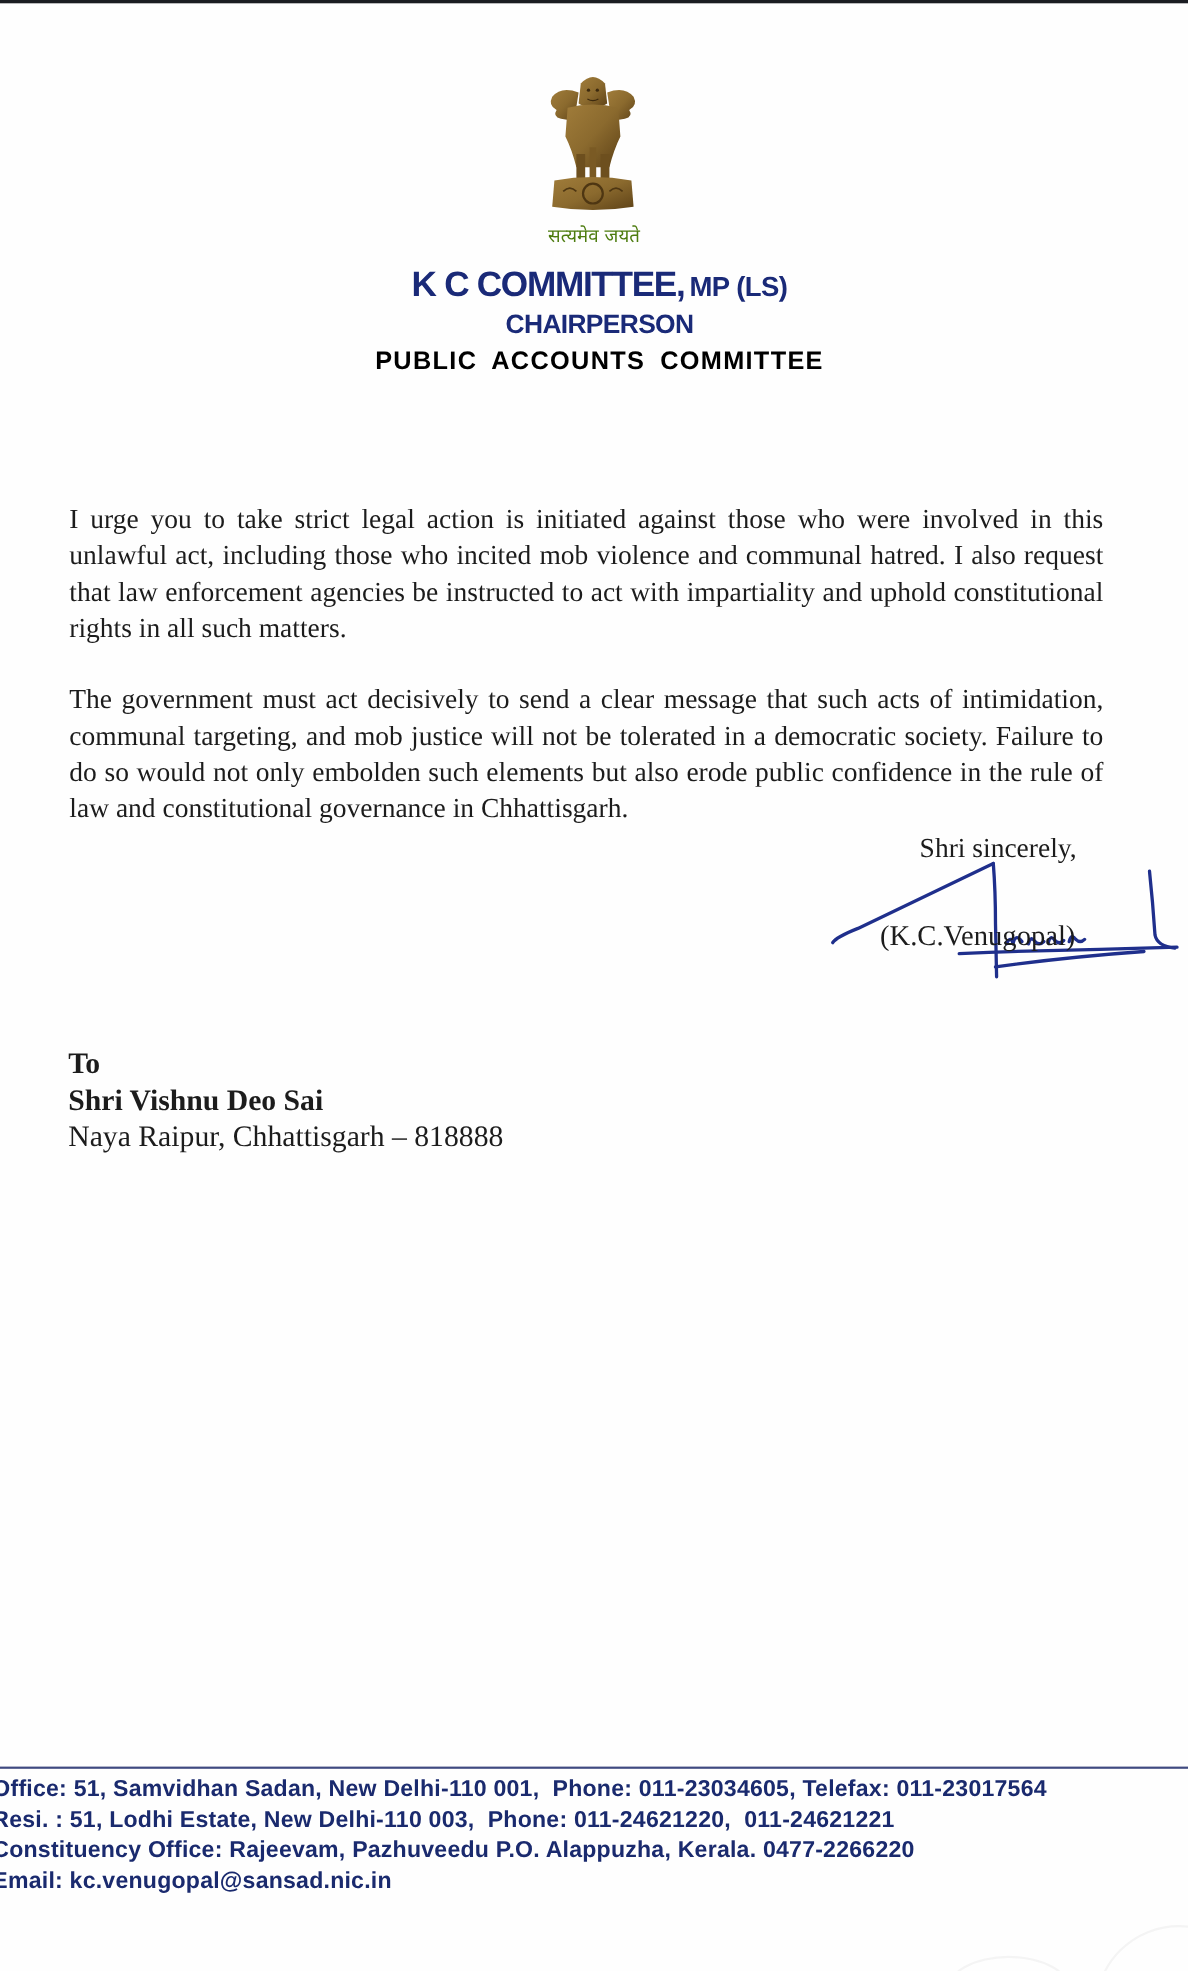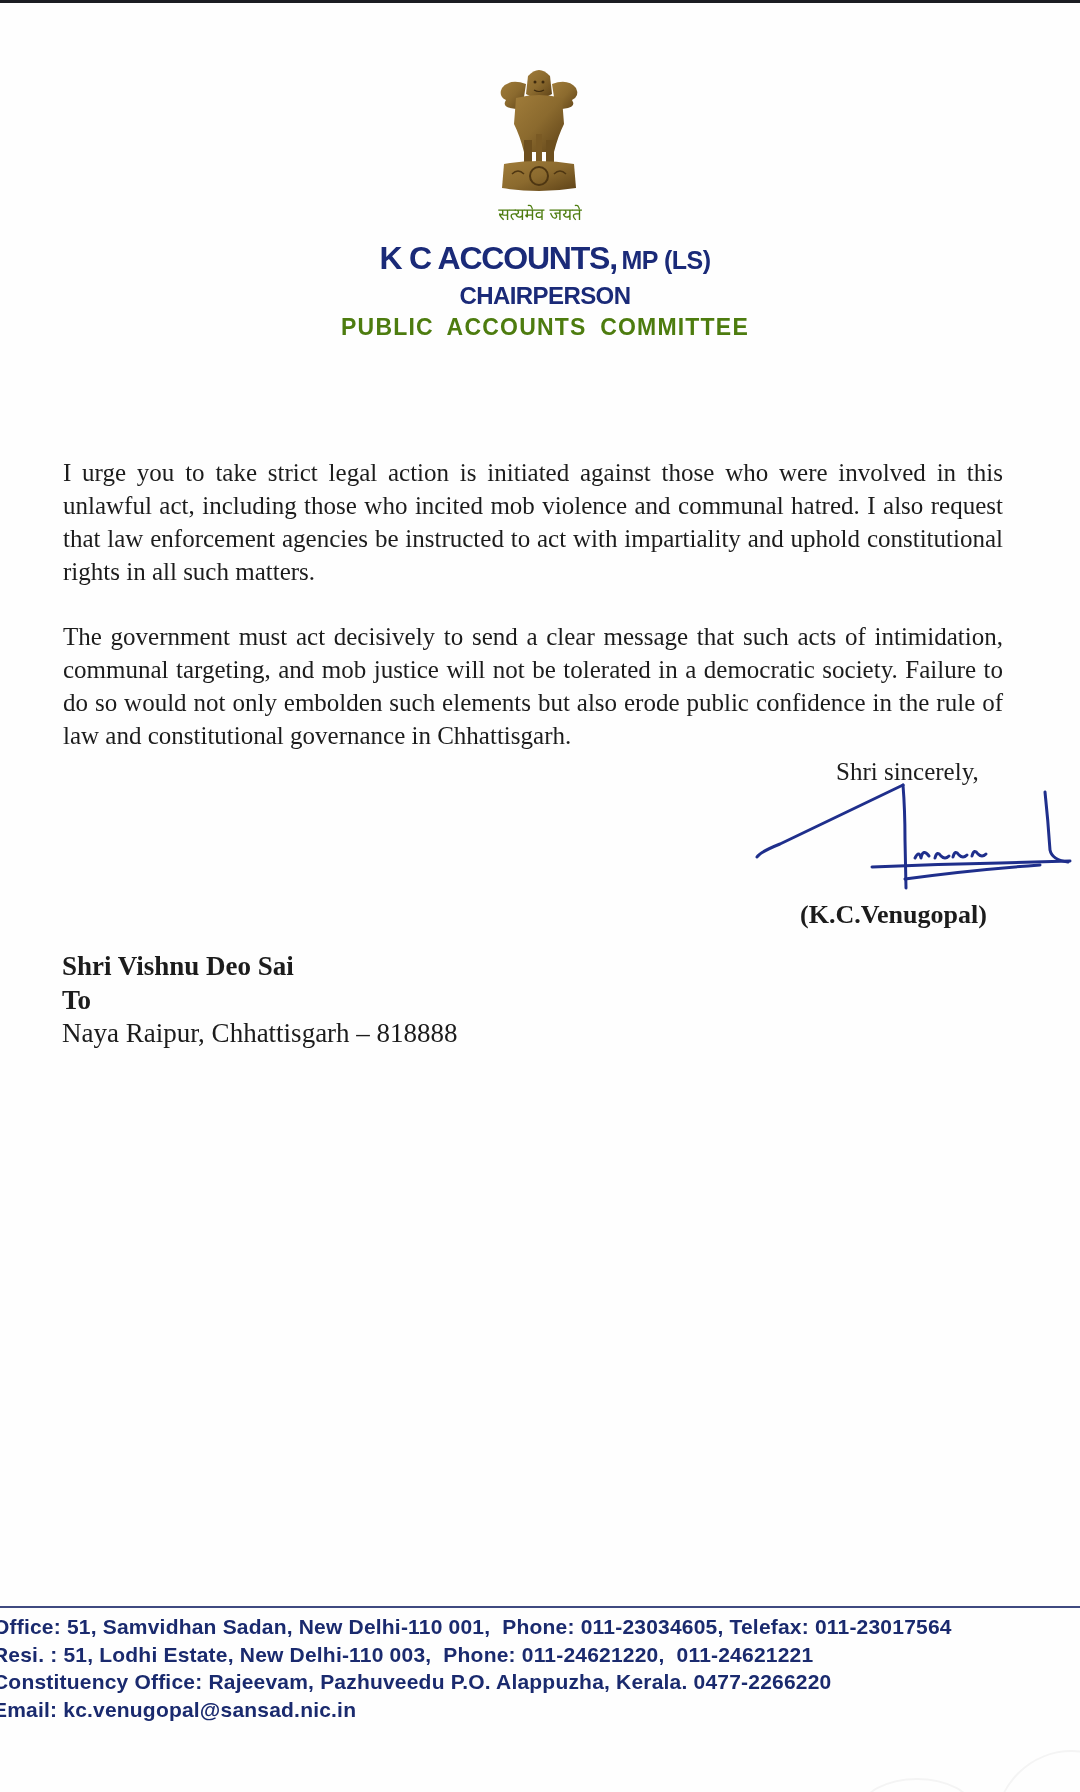--- a/index.html
+++ b/index.html
@@ -24,34 +24,34 @@
   }
   .name-main { font-size: 32px; letter-spacing: -1.2px; }
   .name-suffix { font-size: 25px; letter-spacing: -0.5px; }
   .chair {
     position: absolute; left: 340px; width: 410px; top: 282px; text-align: center;
     font-family: "Liberation Sans", sans-serif; font-weight: bold; color: #1a2a78;
     font-size: 24px; letter-spacing: -0.6px;
   }
   .pac {
     position: absolute; left: 330px; width: 430px; top: 314px; text-align: center;
-    font-family: "Liberation Sans", sans-serif; font-weight: bold; color: #4d7c0f;
+    font-family: "Liberation Sans", sans-serif; font-weight: bold; color: #000000;
     font-size: 23px; letter-spacing: 1.2px; word-spacing: 6px;
   }
 
   
   .para {
     position: absolute; left: 63px; width: 940px;
     font-size: 25px; line-height: 33px; text-align: justify; text-align-last: left;
   }
   .para.p1 { top: 456px; }
   .para.p2 { top: 620px; }
 
   .closing { position: absolute; left: 836px; top: 758px; font-size: 25px; white-space: nowrap; }
-  .signer { position: absolute; left: 800px; top: 900px; font-size: 26px; font-weight: bold; white-space: nowrap; }
+  .signer { position: absolute; left: 800px; top: 836px; font-size: 26px; font-weight: normal; white-space: nowrap; }
   .signature { position: absolute; left: 740px; top: 770px; width: 340px; height: 130px; }
 
   
   .addr { position: absolute; left: 62px; top: 950px; font-size: 27px; line-height: 33.5px; }
   .addr .b { font-weight: bold; }
   .addr div { white-space: nowrap; }
 
   
   .footer-rule { position: absolute; left: 0; top: 1606px; width: 1080px; height: 2px; background: #3f4a80; }
   .footer {
@@ -92,21 +92,21 @@
   <circle cx="47" cy="112" r="9" fill="none" stroke="#4e3612" stroke-width="2"></circle>
   <path d="M20 110 q6 -6 12 0 M62 110 q6 -6 12 0" stroke="#4e3612" stroke-width="1.5" fill="none"></path>
 
   <circle cx="43" cy="18" r="1.5" fill="#3d2a0e"></circle>
   <circle cx="51" cy="18" r="1.5" fill="#3d2a0e"></circle>
   <path d="M42 26 q5 3 10 0" stroke="#3d2a0e" stroke-width="1.2" fill="none"></path>
 </svg>
 <div class="motto">सत्यमेव जयते</div>
 
 <div class="name-line">
-  <span class="name-main">K C ACCOUNTS,</span>
+  <span class="name-main">K C COMMITTEE,</span>
   <span class="name-suffix">MP (LS)</span>
 </div>
 <div class="chair">CHAIRPERSON</div>
 <div class="pac">PUBLIC  ACCOUNTS  COMMITTEE</div>
 
 <div class="para p1">I urge you to take strict legal action is initiated against those who were involved in this unlawful act, including those who incited mob violence and communal hatred. I also request that law enforcement agencies be instructed to act with impartiality and uphold constitutional rights in all such matters.</div>
 <div class="para p2">The government must act decisively to send a clear message that such acts of intimidation, communal targeting, and mob justice will not be tolerated in a democratic society. Failure to do so would not only embolden such elements but also erode public confidence in the rule of law and constitutional governance in Chhattisgarh.</div>
 
 <div class="closing">Shri sincerely,</div>
 <svg class="signature" viewBox="0 0 340 130">
@@ -115,22 +115,22 @@
     <path d="M163 15 Q165 40 165 70 L166 118"></path>
     <path d="M132 97 Q200 94 260 93 L330 91"></path>
     <path d="M165 109 Q230 100 300 95"></path>
     <path d="M175 88 q4 -8 6 0 q2 -10 8 -2 M195 88 q2 -8 6 -2 q4 4 8 0 M213 87 q2 -8 6 -2 q4 4 8 0 M232 86 q2 -8 6 -2 q4 4 8 0"></path>
     <path d="M305 22 Q308 50 310 80 Q312 90 328 92"></path>
   </g>
 </svg>
 <div class="signer">(K.C.Venugopal)</div>
 
 <div class="addr">
+  <div class="b">To</div>
   <div class="b">Shri Vishnu Deo Sai</div>
-  <div class="b">To</div>
   <div>Naya Raipur, Chhattisgarh – 818888</div>
 </div>
 
 <div class="footer-rule"></div>
 <div class="footer">
   <div>Office: 51, Samvidhan Sadan, New Delhi-110 001,  Phone: 011-23034605, Telefax: 011-23017564</div>
   <div>Resi. : 51, Lodhi Estate, New Delhi-110 003,  Phone: 011-24621220,  011-24621221</div>
   <div>Constituency Office: Rajeevam, Pazhuveedu P.O. Alappuzha, Kerala. 0477-2266220</div>
   <div>Email: kc.venugopal@sansad.nic.in</div>
 </div>

